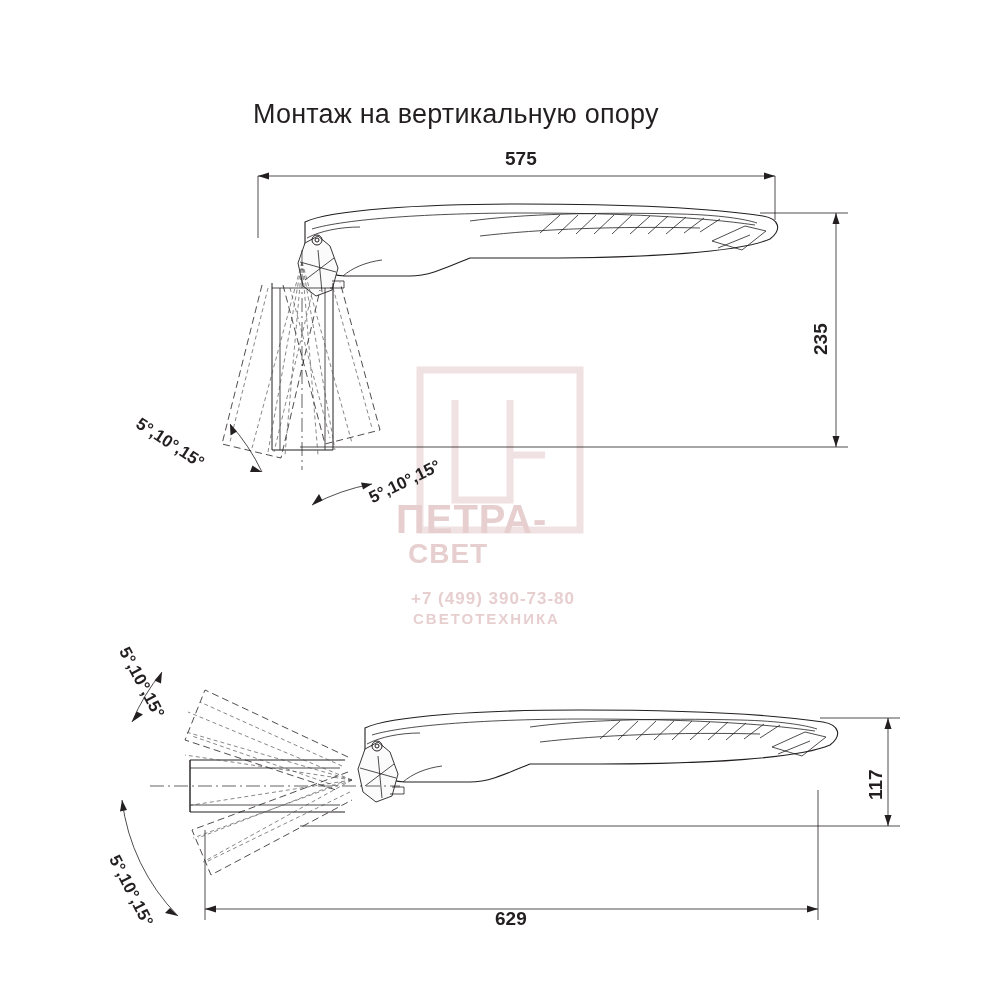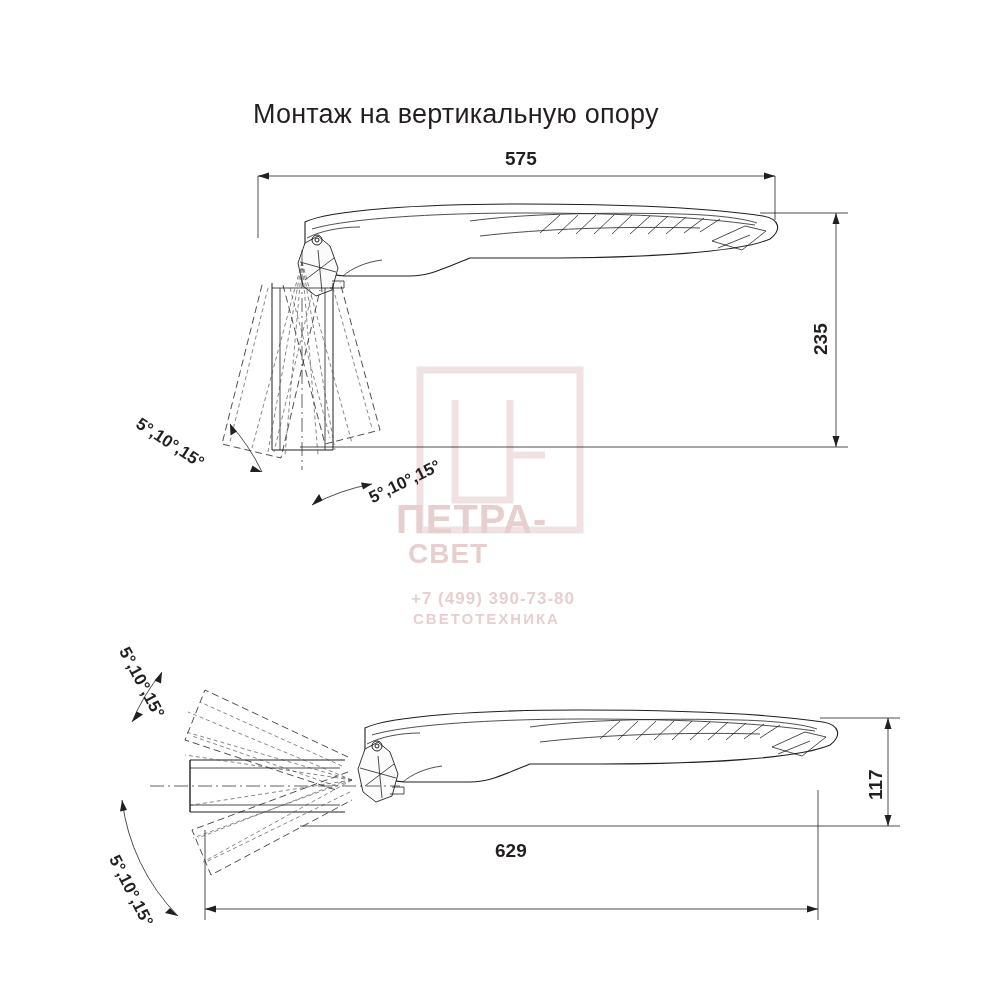--- a/index.html
+++ b/index.html
@@ -286,18 +286,18 @@
       <path d="M162 672 l-7.5 8.5 l6.5 3 z" fill="#231f20"></path>
       <path d="M132 722 l4.5 -10.5 l6.5 3 z" fill="#231f20"></path>
 
       <path class="ln-thin" d="M122 800 A 200 200 0 0 0 178 916"></path>
       <path d="M122 800 l-2 11.5 l7 -1.5 z" fill="#231f20"></path>
       <path d="M178 916 l-8 -8 l-5 5 z" fill="#231f20"></path>
     </g>
   </svg>
 
   <div class="dim-label vert" id="lbl-117" style="left:865px; top:800px;">117</div>
-  <div class="dim-label" id="lbl-629" style="left:495px; top:840px;">629</div>
+  <div class="dim-label" id="lbl-629" style="left:495px; top:908px;">629</div>
 
   <div class="angle-label" style="left:132px; top:644px; transform: rotate(62deg);">5°,10°,15°</div>
   <div class="angle-label" style="left:122px; top:852px; transform: rotate(63deg);">5°,10°,15°</div>
 
 </div>
 
 </body></html>

